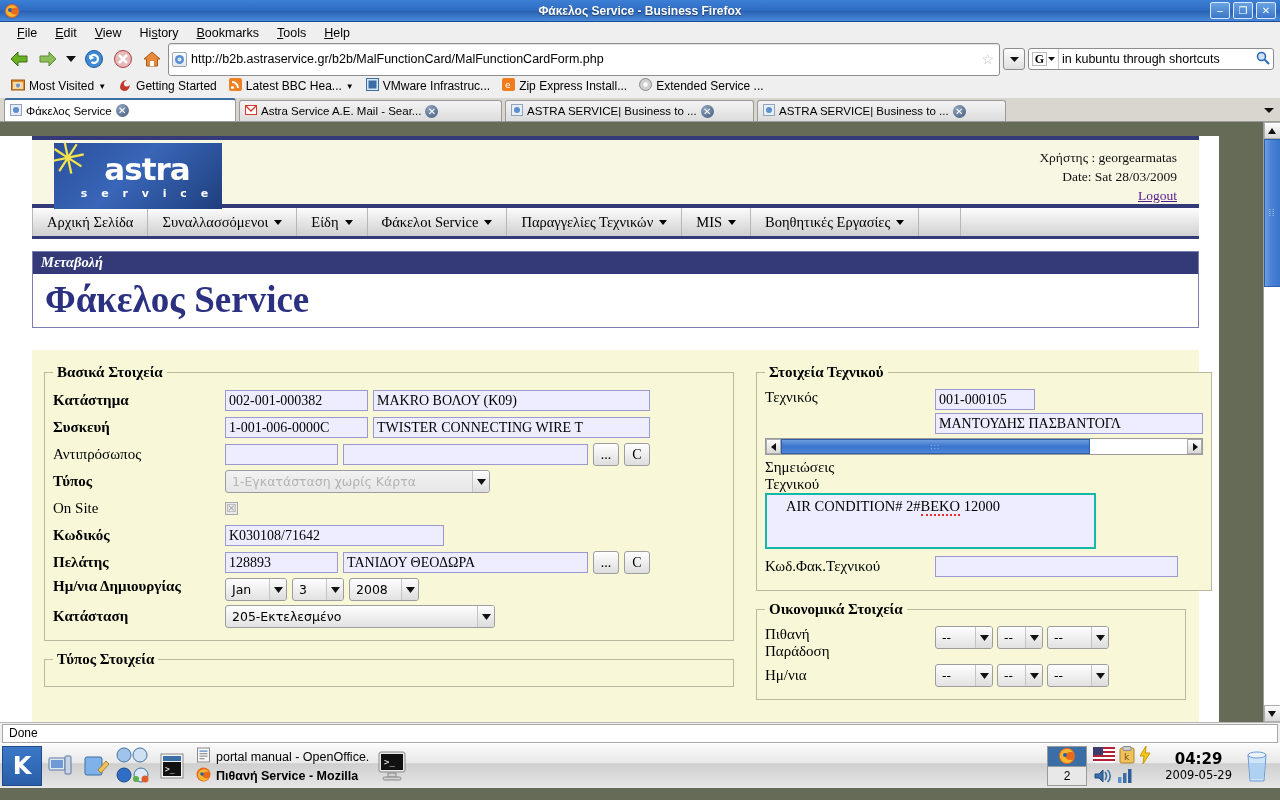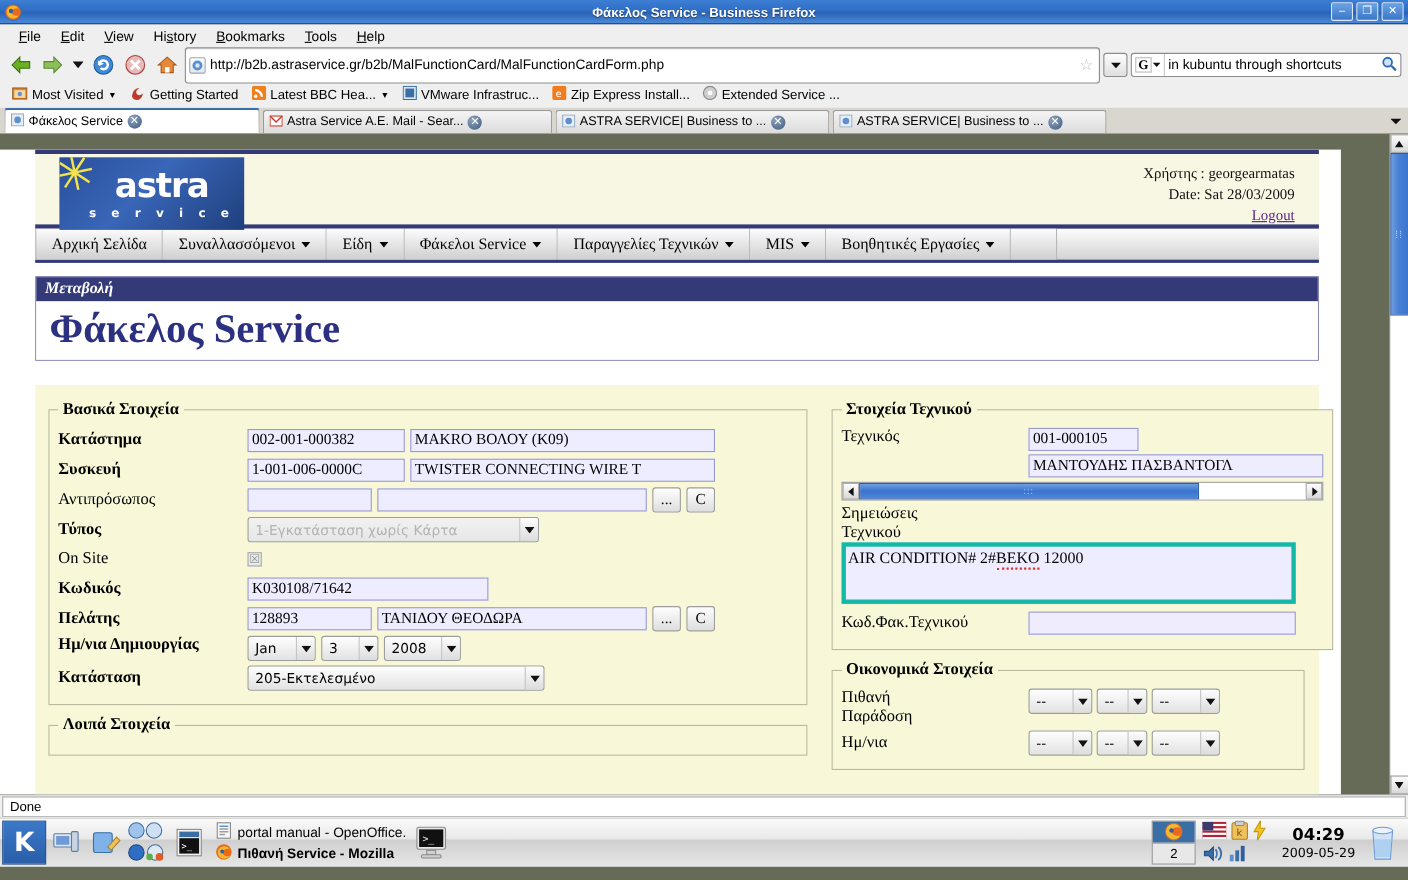--- a/index.html
+++ b/index.html
@@ -660,21 +660,21 @@
                 <span class="sarrow">
                   <svg width="9" height="6" viewBox="0 0 9 6">
                       <path d="M0 0 L9 0 L4.5 6 Z" fill="#111"></path>
                     </svg>
                 </span>
               </span>
             </div>
           </fieldset>
 
           <fieldset class="fs" style="height:36px;overflow:hidden">
-            <legend>Λοιπά Στοιχεία</legend>
+            <legend>Τύπος Στοιχεία</legend>
           </fieldset>
         </div>
 
         <div class="col-right">
           <fieldset class="fs">
             <legend>Στοιχεία Τεχνικού</legend>
 
             <div class="frow" style="align-items:flex-start">
               <span class="flabel" style="width:170px">Τεχνικός</span>
               <span>
@@ -701,21 +701,21 @@
                     </svg>
                 </span>
               </div>
             </div>
 
             <div>
               <div class="flabel" style="width:auto">Σημειώσεις</div>
               <div class="flabel" style="width:auto">Τεχνικού</div>
             </div>
             <div style="position:relative">
-              <div class="ta" style="width:413px;height:56px;border:4px solid #14b8a6;background:#eeedff;font-family:'Liberation Serif',serif;font-size:14.5px;padding:3px 2px;">
+              <div class="ta" style="width:331px;height:56px;border:2px solid #14b8a6;background:#eeedff;font-family:'Liberation Serif',serif;font-size:14.5px;padding:3px 19px;">
                 <span>AIR CONDITION# 2#</span><span class="squiggle">BEKO</span><span> 12000</span>
               </div>
             </div>
 
             <div class="frow" style="margin-top:6px">
               <span class="flabel" style="width:170px">Κωδ.Φακ.Τεχνικού</span>
               <input class="txt" style="width: 243px;">
             </div>
           </fieldset>
 

